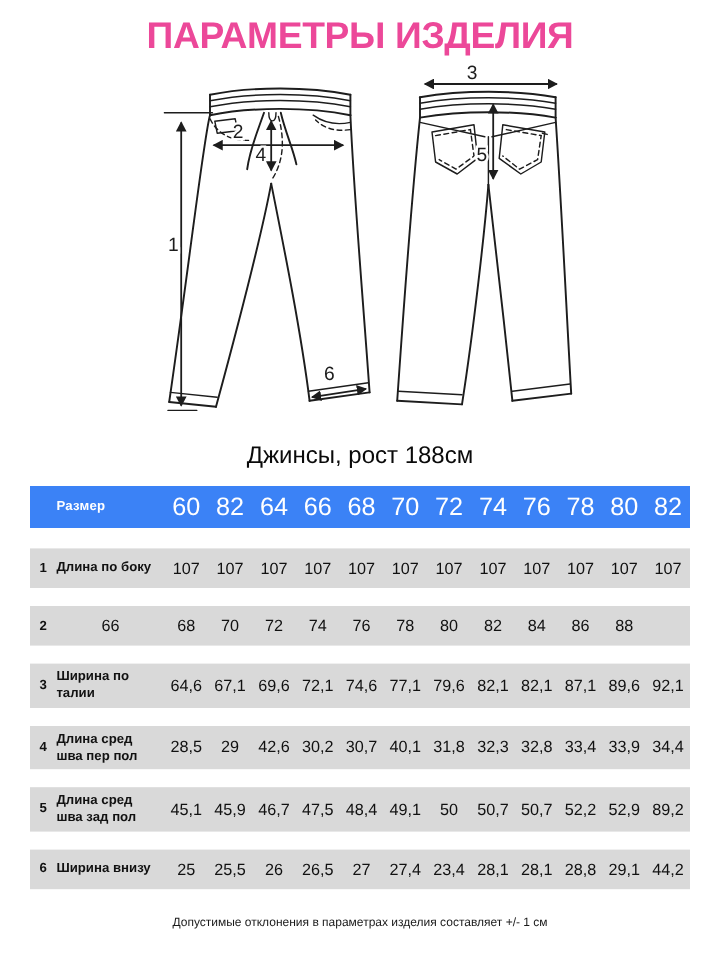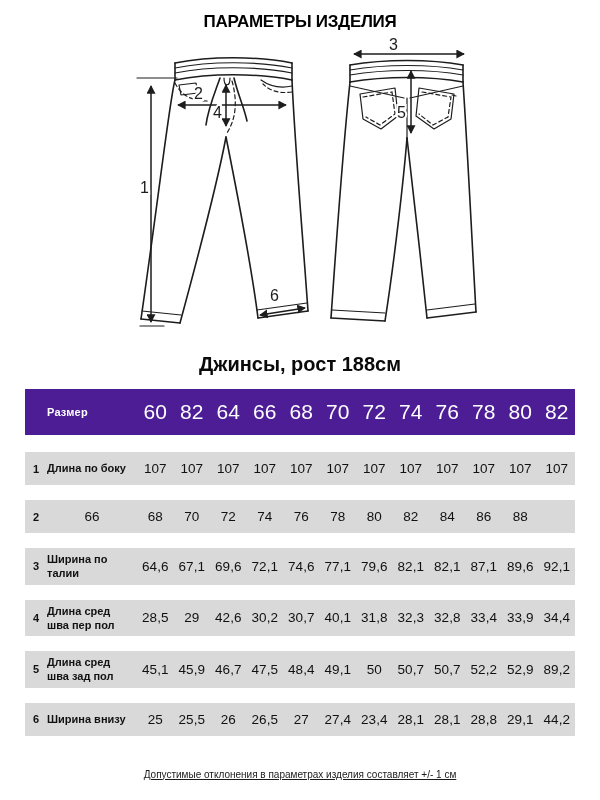--- a/index.html
+++ b/index.html
@@ -7,69 +7,68 @@
   body {
     width:600px; height:800px; overflow:hidden;
     font-family:"Liberation Sans", sans-serif;
     color:#111111;
   }
   .page { width:600px; height:800px; position:relative; }
 
   .title {
     margin-top:12px;
     text-align:center;
-    font-size:17px;
+    font-size:31px;
     font-weight:700;
     letter-spacing:-0.3px;
-    color:#000000;
+    color:#ec4899;
   }
 
   .drawing { width:360px; margin:5px auto 0 auto; }
   .drawing svg { display:block; }
 
   .subtitle {
     margin-top:14px;
     text-align:center;
     font-size:20px;
-    font-weight:700;
+    font-weight:400;
     color:#0a0a0a;
   }
 
   .size-table { width:550px; margin:13px auto 0 auto; }
   .trow {
     display:grid;
     grid-template-columns:22px 90px repeat(12, 1fr);
     align-items:center;
   }
   .thead {
-    background:#4c1d95;
+    background:#3b82f6;
     color:#ffffff;
-    height:46px;
+    height:35px;
     margin-bottom:17px;
   }
   .thead .label { font-size:13px; font-weight:700; letter-spacing:0.2px; }
   .thead .size-cell { font-size:21px; font-weight:400; text-align:center; }
 
   .data-row {
     background:#d9d9d9;
     min-height:33px;
     margin-bottom:15px;
     padding:4px 0;
   }
   .data-row:last-child { margin-bottom:0; }
   .cell.num { font-size:11px; font-weight:700; text-align:center; }
   .cell.label { font-size:11px; font-weight:700; line-height:1.3; padding-right:4px; }
   .cell.val { font-size:13.5px; font-weight:400; text-align:center; white-space:nowrap; }
 
   .footer-note {
-    margin-top:33px;
+    margin-top:23px;
     text-align:center;
     font-size:10px;
     color:#1a1a1a;
-    text-decoration:underline;
   }
 
   
   .ln  { fill:none; stroke:#1d1d1d; stroke-width:1.6; stroke-linecap:round; stroke-linejoin:round; }
   .ln2 { fill:none; stroke:#1d1d1d; stroke-width:1.2; stroke-linecap:round; stroke-linejoin:round; }
   .dsh { fill:none; stroke:#1d1d1d; stroke-width:1.2; stroke-dasharray:4 3; stroke-linecap:round; }
   .arr { fill:none; stroke:#1d1d1d; stroke-width:1.5; }
   .mlabel {
     font-family:"Liberation Sans", sans-serif;
     font-size:16px; fill:#1d1d1d;

